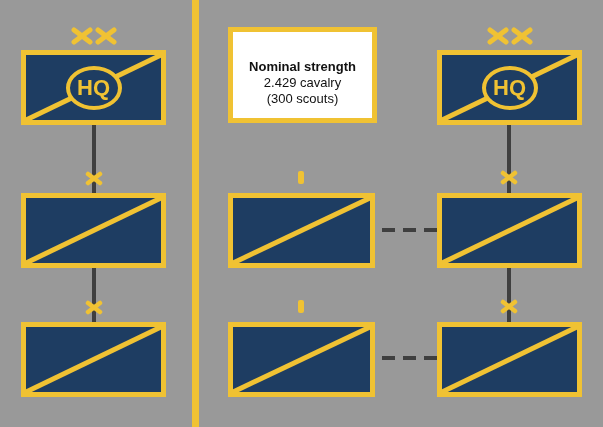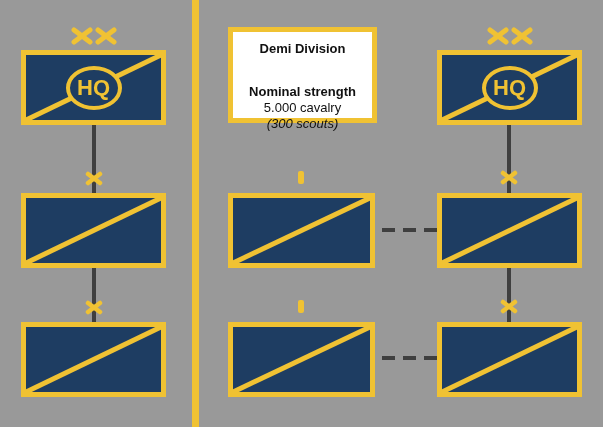--- a/index.html
+++ b/index.html
@@ -48,42 +48,41 @@
   }
   .card{
     position:absolute;left:228px;top:27px;width:149px;height:96px;box-sizing:border-box;
     background:var(--cardBg,#ffffff);
     border:5px solid var(--accent,#f0c233);
     color:var(--cardText,#111111);
     text-align:center;font-size:13px;line-height:16px;
   }
   .card .title{font-weight:bold;margin-top:9px;}
   .card .strength-label{font-weight:bold;margin-top:27px;}
-  .card .strength-note{font-style:italic;}
+  .card .strength-note{}
 </style>
 </head>
 <body>
 
 <div id="canvas">
 
   <div class="divider"></div>
 
   <div class="connector" style="left:92px;top:125px;height:68px;"></div>
   <div class="connector" style="left:92px;top:268px;height:54px;"></div>
 
   <div class="connector" style="left:507px;top:125px;height:68px;"></div>
   <div class="connector" style="left:507px;top:268px;height:54px;"></div>
 
   <div class="dash" style="left:382px;top:228px;width:55px;"></div>
   <div class="dash" style="left:382px;top:356px;width:55px;"></div>
 
   <div class="card">
-    <div class="title">Demi Division</div>
     <div class="strength-label">Nominal strength</div>
-    <div class="strength-value">5.000 cavalry</div>
+    <div class="strength-value">2.429 cavalry</div>
     <div class="strength-note">(300 scouts)</div>
   </div>
 
   <div class="unit" style="left:21px;top:50px;width:145px;">
     <svg class="diag">
         <line x1="0" y1="100%" x2="100%" y2="0"></line>
       </svg>
     <div class="hq-oval">
       <span>HQ</span>
     </div>

